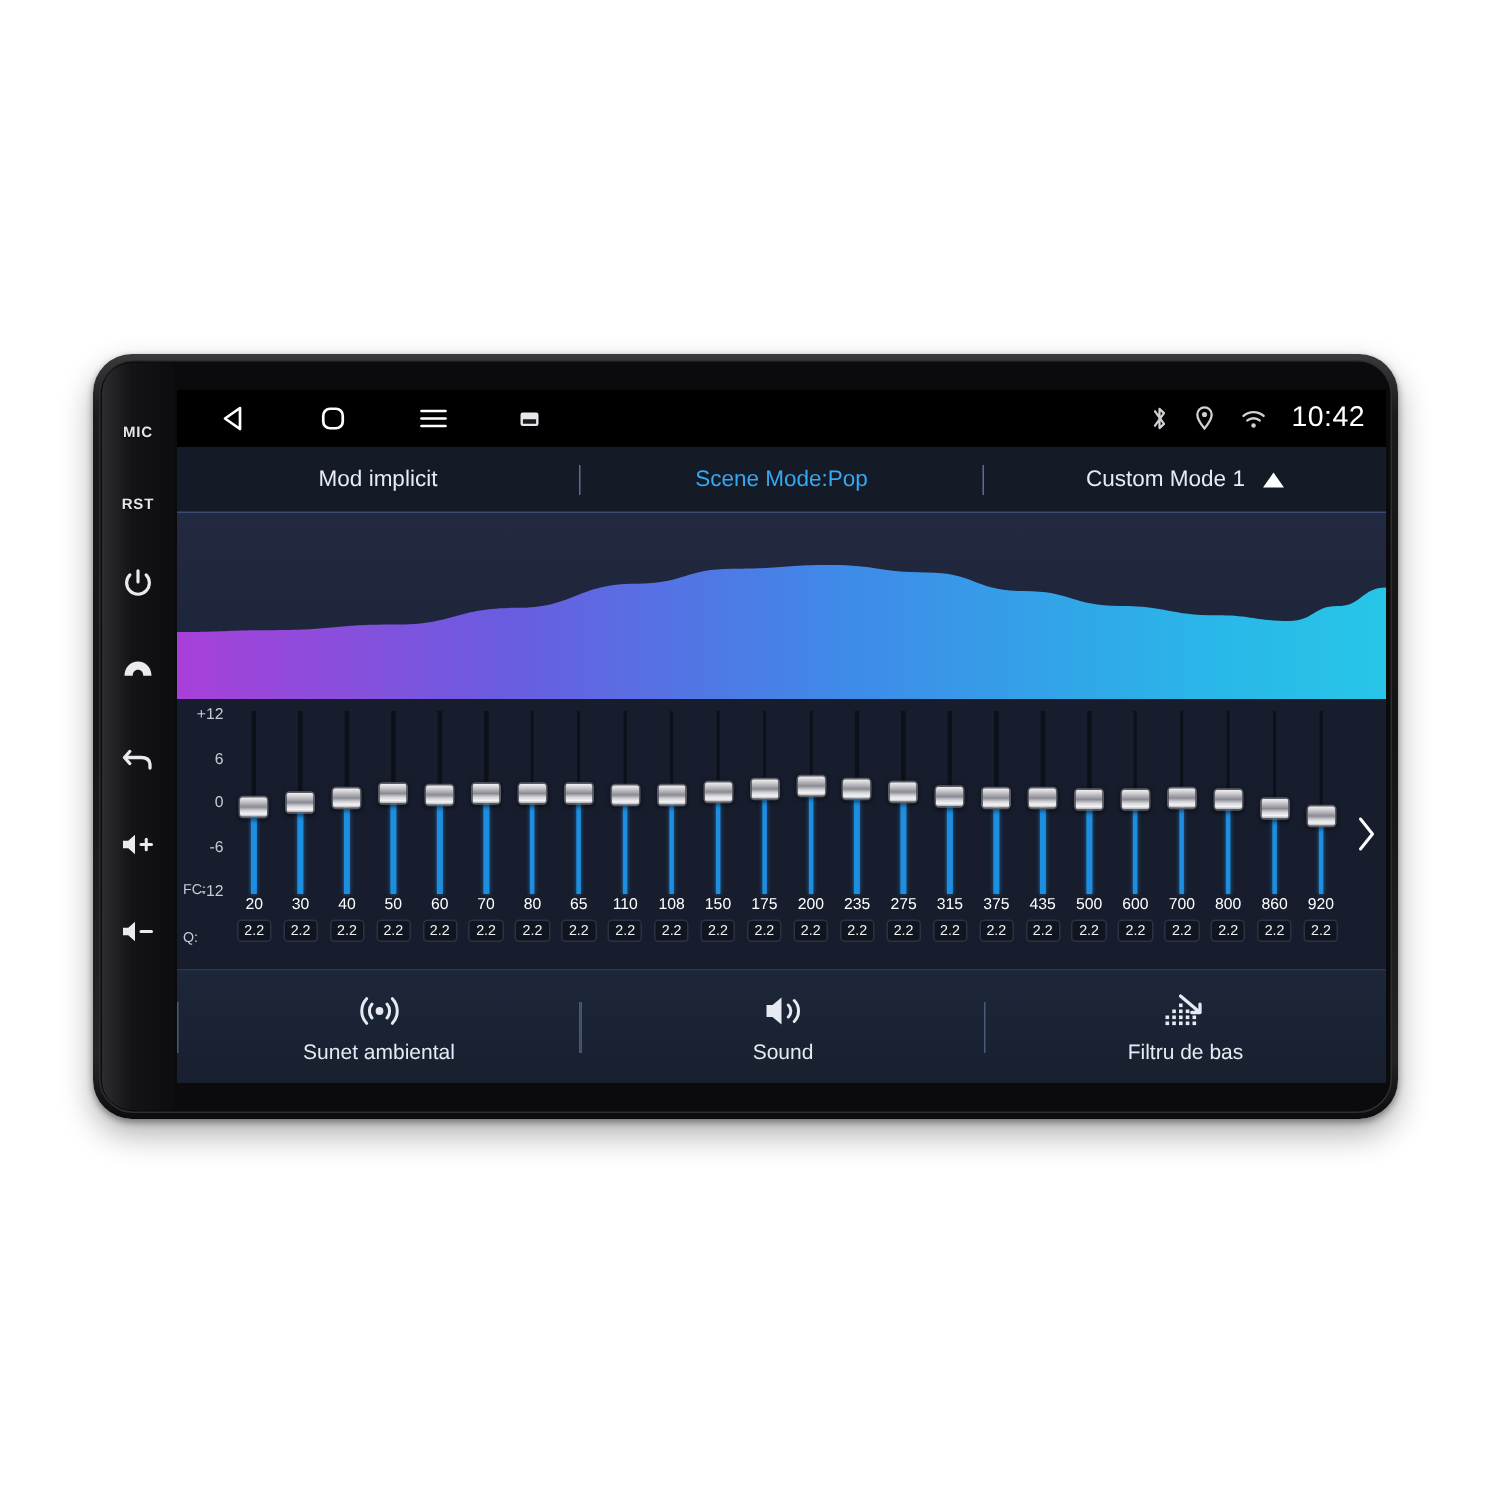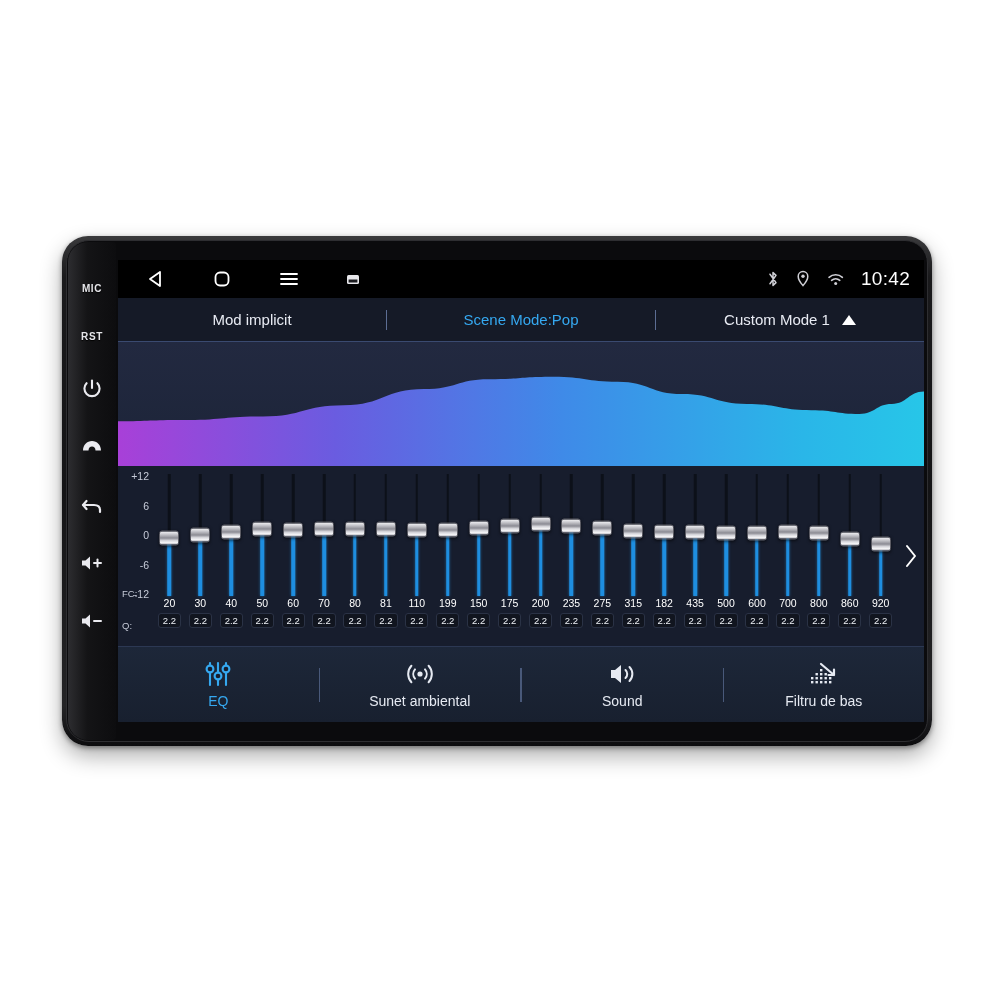--- a/index.html
+++ b/index.html
@@ -428,21 +428,21 @@
                 <div><span class="q-box">2.2</span></div>
               </div>
             </div>
             <div class="bandcol">
               <div class="slider-area">
                 <div class="trk-top" style="height: 54.9px;"></div>
                 <div class="trk-bot" style="height: 67.1px;"></div>
                 <div class="thumb" style="top: 54.9px;"></div>
               </div>
               <div class="fcq">
-                <div class="fc-val">81</div>
+                <div class="fc-val">65</div>
                 <div><span class="q-box">2.2</span></div>
               </div>
             </div>
             <div class="bandcol">
               <div class="slider-area">
                 <div class="trk-top" style="height: 55.9167px;"></div>
                 <div class="trk-bot" style="height: 66.0833px;"></div>
                 <div class="thumb" style="top: 55.9167px;"></div>
               </div>
               <div class="fcq">
@@ -450,21 +450,21 @@
                 <div><span class="q-box">2.2</span></div>
               </div>
             </div>
             <div class="bandcol">
               <div class="slider-area">
                 <div class="trk-top" style="height: 55.9167px;"></div>
                 <div class="trk-bot" style="height: 66.0833px;"></div>
                 <div class="thumb" style="top: 55.9167px;"></div>
               </div>
               <div class="fcq">
-                <div class="fc-val">199</div>
+                <div class="fc-val">108</div>
                 <div><span class="q-box">2.2</span></div>
               </div>
             </div>
             <div class="bandcol">
               <div class="slider-area">
                 <div class="trk-top" style="height: 53.8833px;"></div>
                 <div class="trk-bot" style="height: 68.1167px;"></div>
                 <div class="thumb" style="top: 53.8833px;"></div>
               </div>
               <div class="fcq">
@@ -527,21 +527,21 @@
                 <div><span class="q-box">2.2</span></div>
               </div>
             </div>
             <div class="bandcol">
               <div class="slider-area">
                 <div class="trk-top" style="height: 57.95px;"></div>
                 <div class="trk-bot" style="height: 64.05px;"></div>
                 <div class="thumb" style="top: 57.95px;"></div>
               </div>
               <div class="fcq">
-                <div class="fc-val">182</div>
+                <div class="fc-val">375</div>
                 <div><span class="q-box">2.2</span></div>
               </div>
             </div>
             <div class="bandcol">
               <div class="slider-area">
                 <div class="trk-top" style="height: 57.95px;"></div>
                 <div class="trk-bot" style="height: 64.05px;"></div>
                 <div class="thumb" style="top: 57.95px;"></div>
               </div>
               <div class="fcq">
@@ -617,35 +617,20 @@
             </div>
           </div>
         <div class="chev-right">
           <svg width="18" height="26" viewBox="0 0 18 26">
               <path d="M5 3 L13 13 L5 23" fill="none" stroke="#fff" stroke-width="2" stroke-linecap="round" stroke-linejoin="round"></path>
             </svg>
         </div>
       </div>
 
       <div class="tabbar" id="tabbar">
-          <div class="tab active">
-            <span>
-              <svg width="30" height="28" viewBox="0 0 30 28">
-                <g stroke="currentColor" stroke-width="2.1" stroke-linecap="round">
-                  <line x1="7" y1="3" x2="7" y2="25"></line>
-                  <line x1="15" y1="3" x2="15" y2="25"></line>
-                  <line x1="23" y1="3" x2="23" y2="25"></line>
-                </g>
-                <circle cx="7" cy="9" r="3.4" fill="#171d2d" stroke="currentColor" stroke-width="2.1"></circle>
-                <circle cx="15" cy="16" r="3.4" fill="#171d2d" stroke="currentColor" stroke-width="2.1"></circle>
-                <circle cx="23" cy="9" r="3.4" fill="#171d2d" stroke="currentColor" stroke-width="2.1"></circle>
-              </svg>
-            </span>
-            <span class="tab-label">EQ</span>
-          </div>
           <div class="tab-sep"></div>
           <div class="tab">
             <span>
               <svg width="32" height="28" viewBox="0 0 32 28">
                 <circle cx="16" cy="14" r="2.6" fill="currentColor"></circle>
                 <g fill="none" stroke="currentColor" stroke-width="2" stroke-linecap="round">
                   <path d="M11 9.4 A7 7 0 0 0 11 18.6"></path>
                   <path d="M21 9.4 A7 7 0 0 1 21 18.6"></path>
                   <path d="M7.4 5.8 A12 12 0 0 0 7.4 22.2"></path>
                   <path d="M24.6 5.8 A12 12 0 0 1 24.6 22.2"></path>

